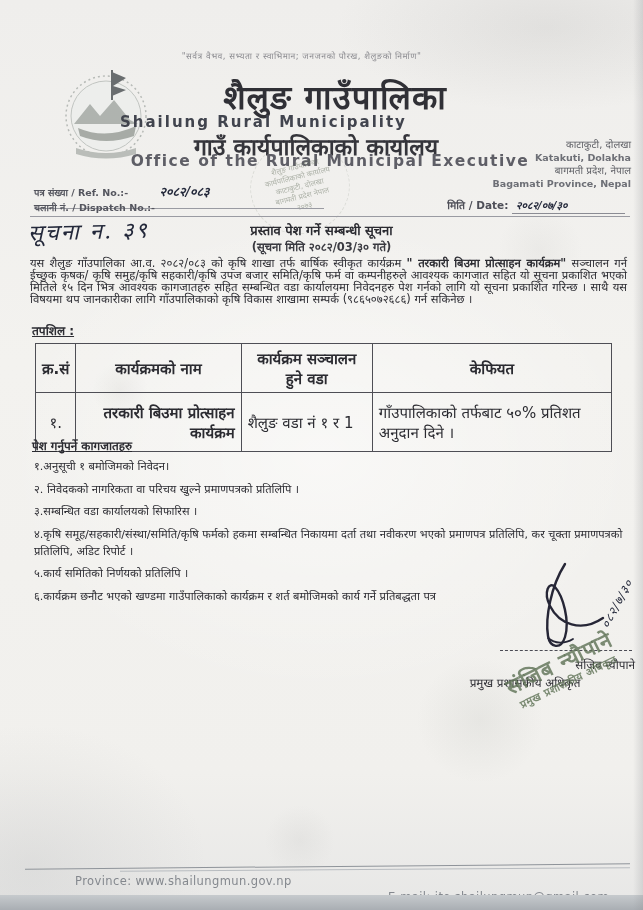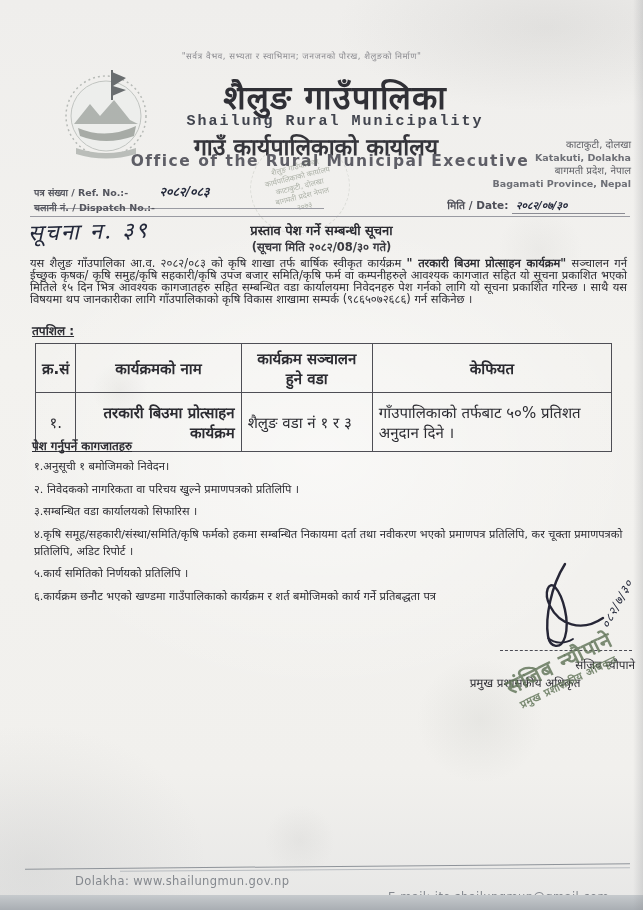--- a/index.html
+++ b/index.html
@@ -21,22 +21,22 @@
       radial-gradient(circle 90px at 480px 720px, rgba(165,168,162,.14), transparent 70%),
       radial-gradient(circle 50px at 300px 840px, rgba(170,170,168,.12), transparent 70%);
   }
   
   .tagline{position:absolute;top:50px;left:0;right:40px;text-align:center;
     font-size:8.5px;color:#8b8b90;letter-spacing:.5px;}
   .emblem{position:absolute;top:62px;left:56px;width:100px;height:104px;opacity:.75;}
   .hdr-title-np{position:absolute;top:74px;left:120px;width:430px;text-align:center;
     font-size:33px;font-weight:bold;color:#303036;letter-spacing:1px;
     font-family:"DejaVu Serif", serif;}
-  .hdr-title-en{position:absolute;top:113px;left:120px;width:430px;text-align:center;
-    font-size:15px;font-weight:bold;color:#41444e;letter-spacing:2px;font-family:Liberation Mono, monospace;}
+  .hdr-title-en{position:absolute;top:113px;left:120px;width:430px;
+    font-size:15px;font-weight:bold;color:#41444e;letter-spacing:2px;}
   .hdr-office-np{position:absolute;top:130px;left:96px;width:440px;text-align:center;
     font-size:23px;font-weight:bold;color:#35353b;font-family:"DejaVu Serif", serif;}
   .hdr-office-en{position:absolute;top:152px;left:110px;width:440px;text-align:center;
     font-size:15.5px;font-weight:bold;color:#5e5e66;letter-spacing:1.5px;}
   .addr{position:absolute;top:138px;right:12px;width:160px;text-align:right;line-height:13px;}
   .addr .np{font-size:10px;color:#5f6066;}
   .addr .en{font-size:9.5px;color:#6d6f76;font-weight:bold;}
   .ref-row{position:absolute;top:183px;left:34px;width:290px;font-size:9.5px;font-weight:bold;
     color:#54555e;border-bottom:1px solid #9a9ba2;padding-bottom:8px;}
   .dispatch-row{position:absolute;top:201px;left:34px;font-size:9.5px;font-weight:bold;color:#54555e;}
@@ -150,40 +150,40 @@
   </div>
   <div class="dispatch-row">चलानी नं. / Dispatch No.:-</div>
   <div class="date-row">
     <span>मिति / Date:</span>
     <span class="val hand">२०८२/०७/३०</span>
   </div>
   <div class="hdr-rule"></div>
   <div class="notice-no hand">सूचना न. ३९</div>
 
   <div class="ntitle">प्रस्ताव पेश गर्ने सम्बन्धी सूचना</div>
-  <div class="nsub">(सूचना मिति २०८२/08/३० गते)</div>
+  <div class="nsub">(सूचना मिति २०८२/03/३० गते)</div>
 
   <div class="body-par"><span>यस शैलुङ गाँउपालिका आ.व. २०८२/०८३ को कृषि शाखा तर्फ बार्षिक  स्वीकृत कार्यक्रम </span><b>" तरकारी बिउमा प्रोत्साहन कार्यक्रम"</b><span> सञ्चालन गर्न ईच्छुक  कृषक/ कृषि समुह/कृषि सहकारी/कृषि उपज बजार समिति/कृषि फर्म वा कम्पनीहरुले आवश्यक कागजात सहित यो सूचना प्रकाशित भएको मितिले १५ दिन भित्र आवश्यक कागजातहरु सहित सम्बन्धित वडा कार्यालयमा निवेदनहरु पेश गर्नको लागि यो सूचना प्रकाशित गरिन्छ । साथै यस विषयमा थप जानकारीका लागि गाँउपालिकाको कृषि विकास शाखामा सम्पर्क (९८६५०७२६८६) गर्न सकिनेछ ।</span></div>
 
   <div class="details-label">तपशिल :</div>
 
   <table class="ptable">
     <thead>
       <tr>
         <th class="c0">क्र.सं</th>
         <th class="c1">कार्यक्रमको नाम</th>
         <th class="c2">कार्यक्रम सञ्चालन हुने वडा</th>
         <th class="c3">केफियत</th>
       </tr>
     </thead>
     <tbody>
       <tr>
         <td class="c0">१.</td>
         <td class="c1">तरकारी  बिउमा  प्रोत्साहन कार्यक्रम</td>
-        <td class="c2">शैलुङ वडा नं १ र ३</td>
+        <td class="c2">शैलुङ वडा नं १ र 1</td>
         <td class="c3">गाँउपालिकाको तर्फबाट  ५०% प्रतिशत अनुदान दिने ।</td>
       </tr>
     </tbody>
   </table>
 
   <div class="docs-head">पेश गर्नुपर्ने कागजातहरु</div>
   <div class="docs">
     <div class="item">१.अनुसूची १ बमोजिमको निवेदन।</div>
     <div class="item">२. निवेदकको नागरिकता वा परिचय खुल्ने प्रमाणपत्रको प्रतिलिपि ।</div>
     <div class="item">३.सम्बन्धित वडा कार्यालयको सिफारिस ।</div>
@@ -201,18 +201,18 @@
   <div class="sig-name">संजिव न्यौपाने</div>
   <div class="sig-role">प्रमुख प्रशासकीय अधिकृत</div>
   <div class="gstamp">
     <div class="l1">संजिब न्यौपाने</div>
     <div class="l2">प्रमुख प्रशासकीय अधिकृत</div>
   </div>
 
   <div class="footer-line"></div>
   <div class="footer-line2"></div>
   <div class="footer">
-    <span class="web"><span>Dolakha:</span> <span>www.shailungmun.gov.np</span></span>
+    <span class="web"><span>Province:</span> <span>www.shailungmun.gov.np</span></span>
     <span class="mail"><span>E-mail:</span> <span>ito.shailungmun@gmail.com</span></span>
   </div>
   <div class="bottom-strip"></div>
   <div class="right-edge"></div>
 </div>
 
 </body></html>

